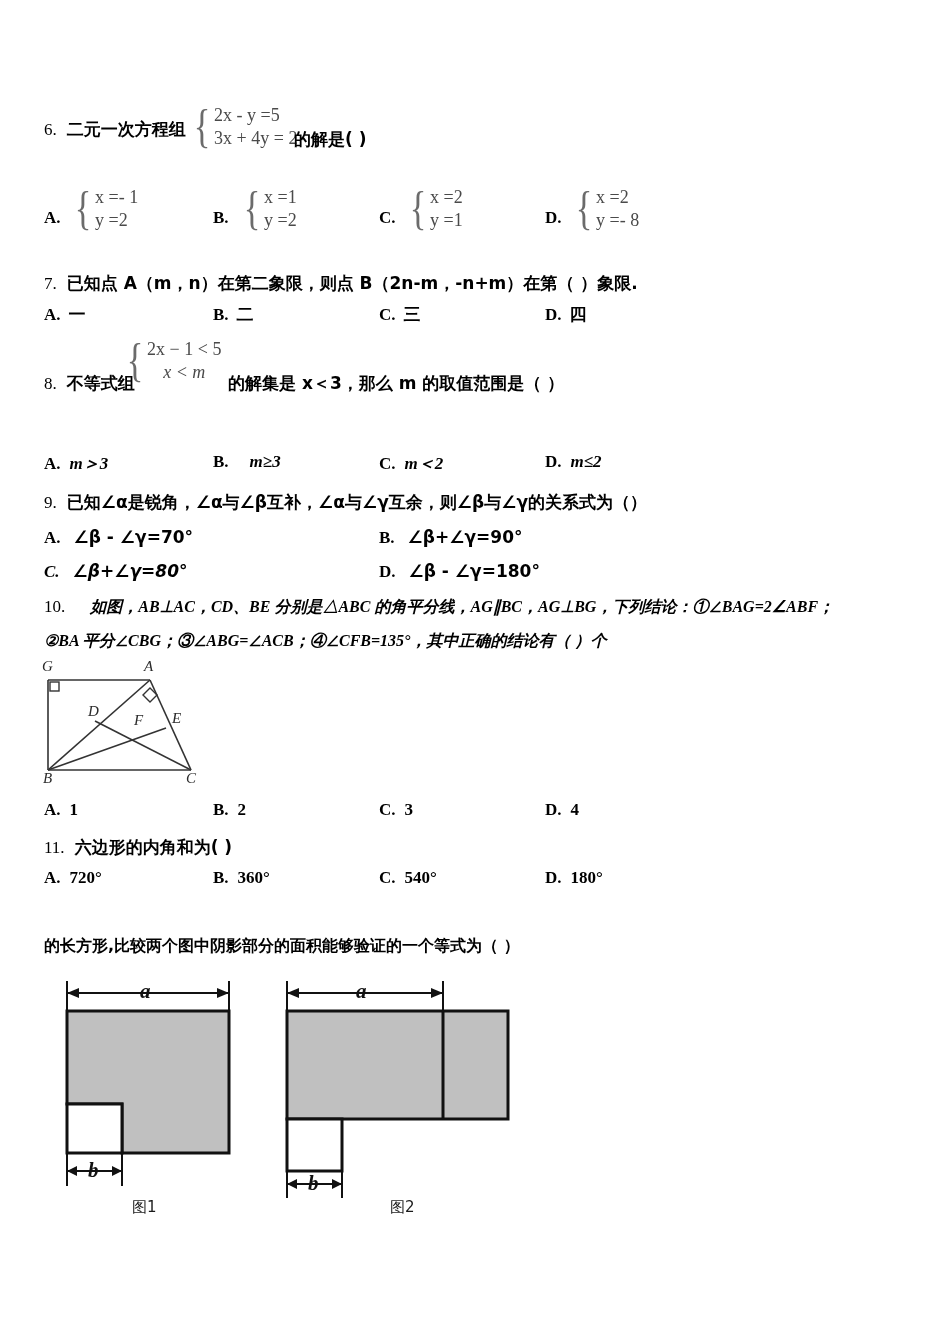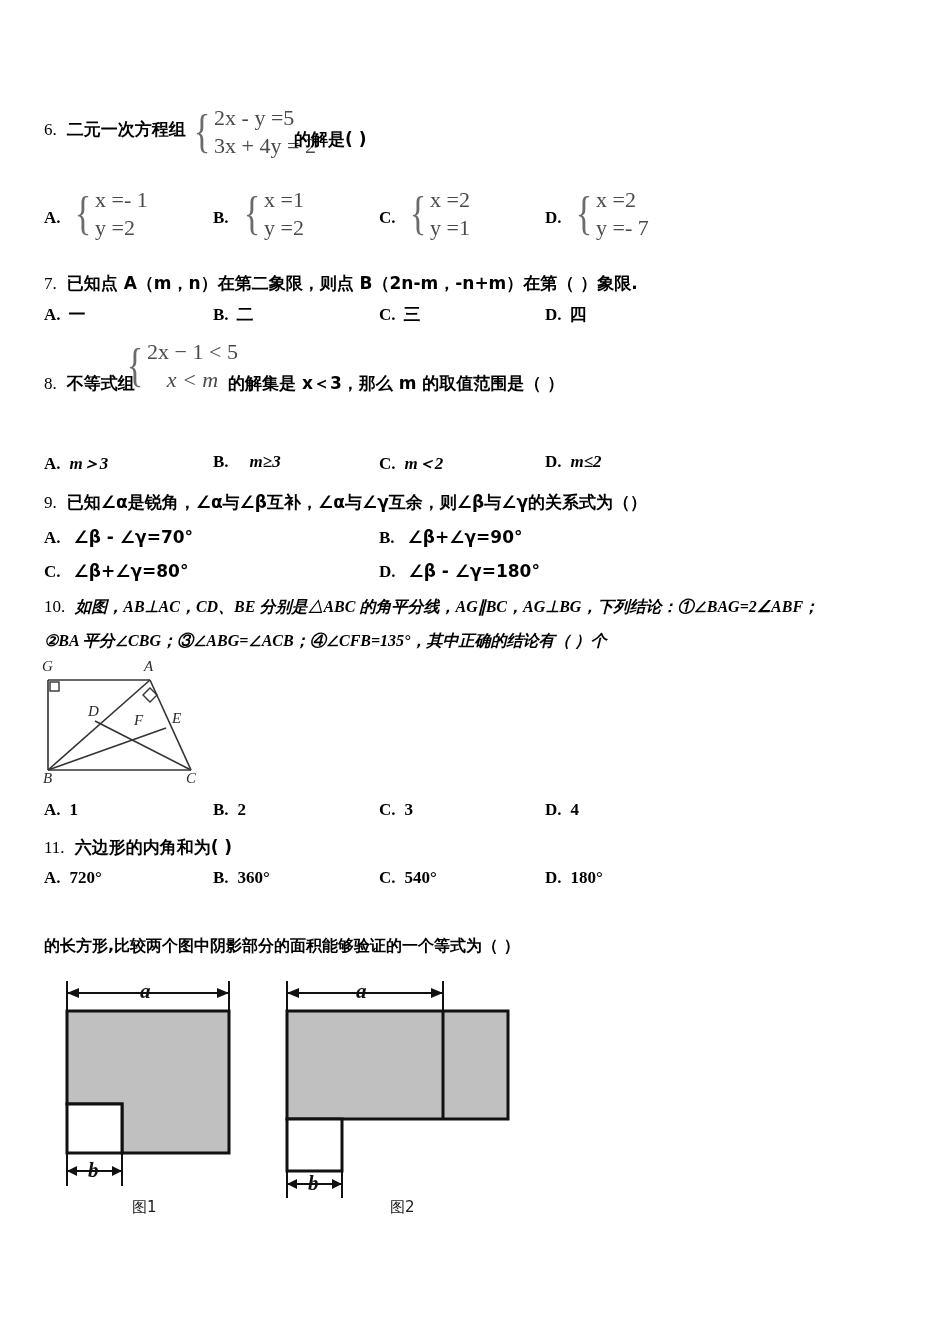--- a/index.html
+++ b/index.html
@@ -70,21 +70,21 @@
     margin-right: 1px;
   }
   .sys-rows {
     display: flex;
     flex-direction: column;
     justify-content: center;
     line-height: 1.28;
   }
   .sys-rows span {
     font-family: "Liberation Serif", serif;
-    font-size: 22px;
+    font-size: 18px;
     color: #4a4a4a;
     white-space: nowrap;
   }
 
   
   .geofig { position: absolute; }
   .geolabel {
     position: absolute;
     font-family: "Liberation Serif", serif;
     font-style: italic;
@@ -164,21 +164,21 @@
     </span>
   </div>
 
   <div class="abs" style="left:545px; top:208px;">
     <span class="opt-label">D.</span>
   </div>
   <div class="sys" style="left:573px; top:186px;">
     <span class="brace">{</span>
     <span class="sys-rows">
       <span>x =2</span>
-      <span>y =- 7</span>
+      <span>y =- 8</span>
     </span>
   </div>
 
   <div class="abs" style="left:44px; top:272px;">
     <span class="qnum">7.</span>
     <span class="cn" style="margin-left:6px;">已知点 A（m，n）在第二象限，则点 B（2n-m，-n+m）在第（      ）象限.</span>
   </div>
   <div class="abs" style="left:44px; top:303px;">
     <span class="opt-label">A.</span>
     <span class="opt-text" style="margin-left:4px;">一</span>
@@ -234,32 +234,32 @@
     <span class="cn" style="margin-left:6px;">已知∠α是锐角，∠α与∠β互补，∠α与∠γ互余，则∠β与∠γ的关系式为（）</span>
   </div>
   <div class="abs" style="left:44px; top:527px;">
     <span class="opt-label">A.</span>
     <span class="opt-text" style="margin-left:9px;">∠β - ∠γ=70°</span>
   </div>
   <div class="abs" style="left:379px; top:527px;">
     <span class="opt-label">B.</span>
     <span class="opt-text" style="margin-left:9px;">∠β+∠γ=90°</span>
   </div>
-  <div class="abs" style="left:44px; top:561px;">
+  <div class="abs" style="left:44px; top:561px;font-style:italic;">
     <span class="opt-label">C.</span>
     <span class="opt-text" style="margin-left:9px;">∠β+∠γ=80°</span>
   </div>
   <div class="abs" style="left:379px; top:561px;">
     <span class="opt-label">D.</span>
     <span class="opt-text" style="margin-left:9px;">∠β - ∠γ=180°</span>
   </div>
 
   <div class="abs" style="left:44px; top:597px;">
     <span class="qnum">10.</span>
-    <span class="mathit-b" style="margin-left:6px; font-size:16px;">如图，AB⊥AC，CD、BE 分别是△ABC 的角平分线，AG∥BC，AG⊥BG，下列结论：①∠BAG=2∠ABF；</span>
+    <span class="mathit-b" style="margin-left:21px; font-size:16px;">如图，AB⊥AC，CD、BE 分别是△ABC 的角平分线，AG∥BC，AG⊥BG，下列结论：①∠BAG=2∠ABF；</span>
   </div>
   <div class="abs" style="left:44px; top:631px;">
     <span class="mathit-b" style="font-size:16px;">②BA 平分∠CBG；③∠ABG=∠ACB；④∠CFB=135°，其中正确的结论有（     ）个</span>
   </div>
 
   <div class="geofig" style="left:38px; top:658px; width:185px; height:130px;">
     <svg width="185" height="130" viewBox="0 0 185 130">
 
       <line x1="10" y1="22" x2="112" y2="22" stroke="#333" stroke-width="1.6"></line>
 

